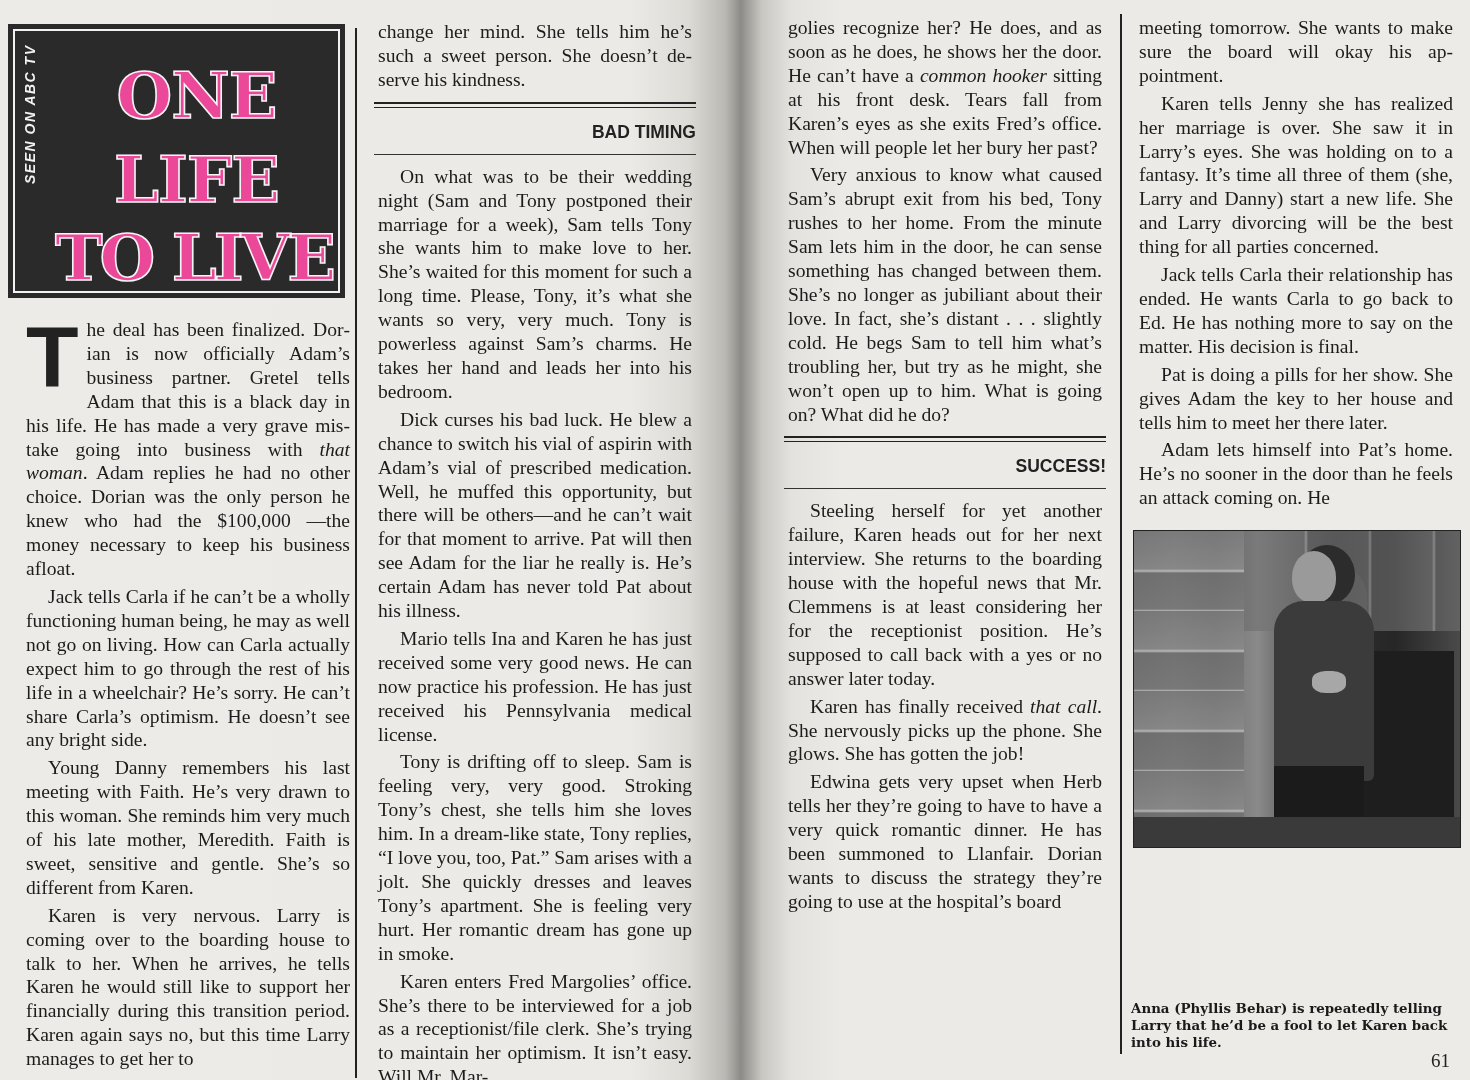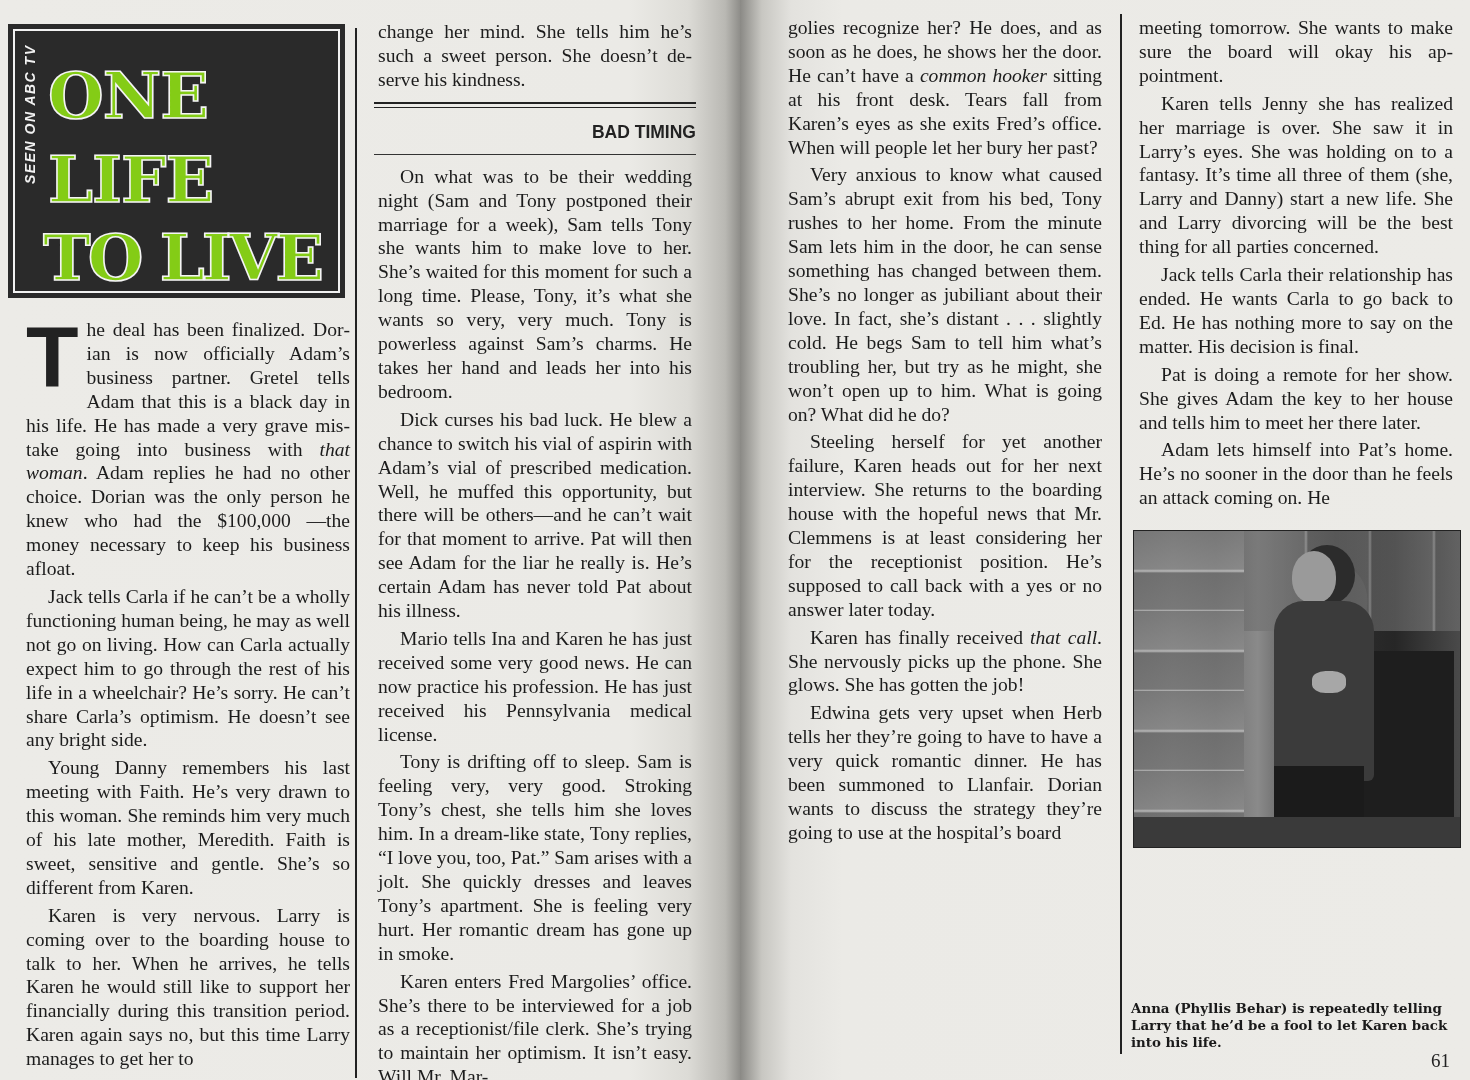--- a/index.html
+++ b/index.html
@@ -33,23 +33,23 @@
     border: 2px solid #f2f2f2;
   }
   .title-box .side-text {
     position: absolute; left: 14px; top: 160px;
     transform: rotate(-90deg); transform-origin: left top;
     color: #f2f2f2; font-family: "Liberation Sans", "DejaVu Sans", sans-serif;
     font-style: italic; font-weight: bold; font-size: 14px; letter-spacing: 1.5px;
     white-space: nowrap;
   }
   .title-line {
-    position: absolute; left: 0; right: 0; text-align: left;
+    position: absolute; left: 0; right: 0; text-align: center;
     font-family: "DejaVu Serif", "Liberation Serif", serif; font-weight: bold;
-    color: #84cc16; -webkit-text-stroke: 1.6px #f4f4f4;
+    color: #ec4899; -webkit-text-stroke: 1.6px #f4f4f4;
     line-height: 1;
   }
   .t1 { top: 40px; font-size: 64px; left: 40px; letter-spacing: -1px; }
   .t2 { top: 124px; font-size: 64px; left: 40px; letter-spacing: -1px; }
   .t3 { top: 202px; font-size: 64px; left: 35px; letter-spacing: -3px; }
 
   .dropcap {
     float: left; font-family: "Liberation Sans", "DejaVu Sans", sans-serif; font-weight: bold;
     font-size: 86px; line-height: 64px; height: 66px; margin: 6px 8px 0 0; color: #222;
   }
@@ -135,30 +135,35 @@
   <p>On what was to be their wedding night (Sam and Tony postponed their marriage for a week), Sam tells Tony she wants him to make love to her. She’s waited for this moment for such a long time. Please, Tony, it’s what she wants so very, very much. Tony is powerless against Sam’s charms. He takes her hand and leads her into his bedroom.</p>
   <p>Dick curses his bad luck. He blew a chance to switch his vial of aspirin with Adam’s vial of prescribed medi­cation. Well, he muffed this oppor­tunity, but there will be others—and he can’t wait for that moment to ar­rive. Pat will then see Adam for the liar he really is. He’s certain Adam has never told Pat about his illness.</p>
   <p>Mario tells Ina and Karen he has just received some very good news. He can now practice his profession. He has just received his Pennsylvania medical license.</p>
   <p>Tony is drifting off to sleep. Sam is feeling very, very good. Stroking Tony’s chest, she tells him she loves him. In a dream-like state, Tony replies, “I love you, too, Pat.” Sam arises with a jolt. She quickly dresses and leaves Tony’s apartment. She is feeling very hurt. Her romantic dream has gone up in smoke.</p>
   <p>Karen enters Fred Margolies’ of­fice. She’s there to be interviewed for a job as a receptionist/file clerk. She’s trying to maintain her opti­mism. It isn’t easy. Will Mr. Mar-</p>
 </div>
 
 <div class="col" style="left:784px; top:12px; width:322px;">
   <p class="noindent" id="c3lead">golies recognize her? He does, and as soon as he does, he shows her the door. He can’t have a <em>common hooker</em> sitting at his front desk. Tears fall from Karen’s eyes as she exits Fred’s office. When will people let her bury her past?</p>
   <p>Very anxious to know what caused Sam’s abrupt exit from his bed, Tony rushes to her home. From the minute Sam lets him in the door, he can sense something has changed between them. She’s no longer as jubiliant about their love. In fact, she’s distant . . . slightly cold. He begs Sam to tell him what’s troubling her, but try as he might, she won’t open up to him. What is going on? What did he do?</p>
+  <div class="section-head">
+    <div class="double-rule"></div>
+    <div class="label">SUCCESS!</div>
+    <div class="single-rule"></div>
+  </div>
   <p>Steeling herself for yet another failure, Karen heads out for her next interview. She returns to the boarding house with the hopeful news that Mr. Clemmens is at least considering her for the receptionist position. He’s supposed to call back with a yes or no answer later today.</p>
   <p id="c3p1">Karen has finally received <em>that call</em>. She nervously picks up the phone. She glows. She has gotten the job!</p>
   <p>Edwina gets very upset when Herb tells her they’re going to have to have a very quick romantic dinner. He has been summoned to Llanfair. Dorian wants to discuss the strategy they’re going to use at the hospital’s board</p>
 </div>
 
 <div class="col" style="left:1135px; top:12px; width:322px;">
   <p class="noindent">meeting tomorrow. She wants to make sure the board will okay his ap­pointment.</p>
   <p>Karen tells Jenny she has realized her marriage is over. She saw it in Larry’s eyes. She was holding on to a fantasy. It’s time all three of them (she, Larry and Danny) start a new life. She and Larry divorcing will be the best thing for all parties con­cerned.</p>
   <p>Jack tells Carla their relationship has ended. He wants Carla to go back to Ed. He has nothing more to say on the matter. His decision is final.</p>
-  <p>Pat is doing a remote for her show. She gives Adam the key to her house and tells him to meet her there later.</p>
+  <p>Pat is doing a pills for her show. She gives Adam the key to her house and tells him to meet her there later.</p>
   <p>Adam lets himself into Pat’s home. He’s no sooner in the door than he feels an attack coming on. He</p>
 </div>
 
 <div class="photo">
   <div class="stones"></div>
   <div class="stones-top"></div>
   <div class="fireplace"></div>
   <div class="figure-hair"></div>
   <div class="figure-head"></div>
   <div class="figure-body"></div>

